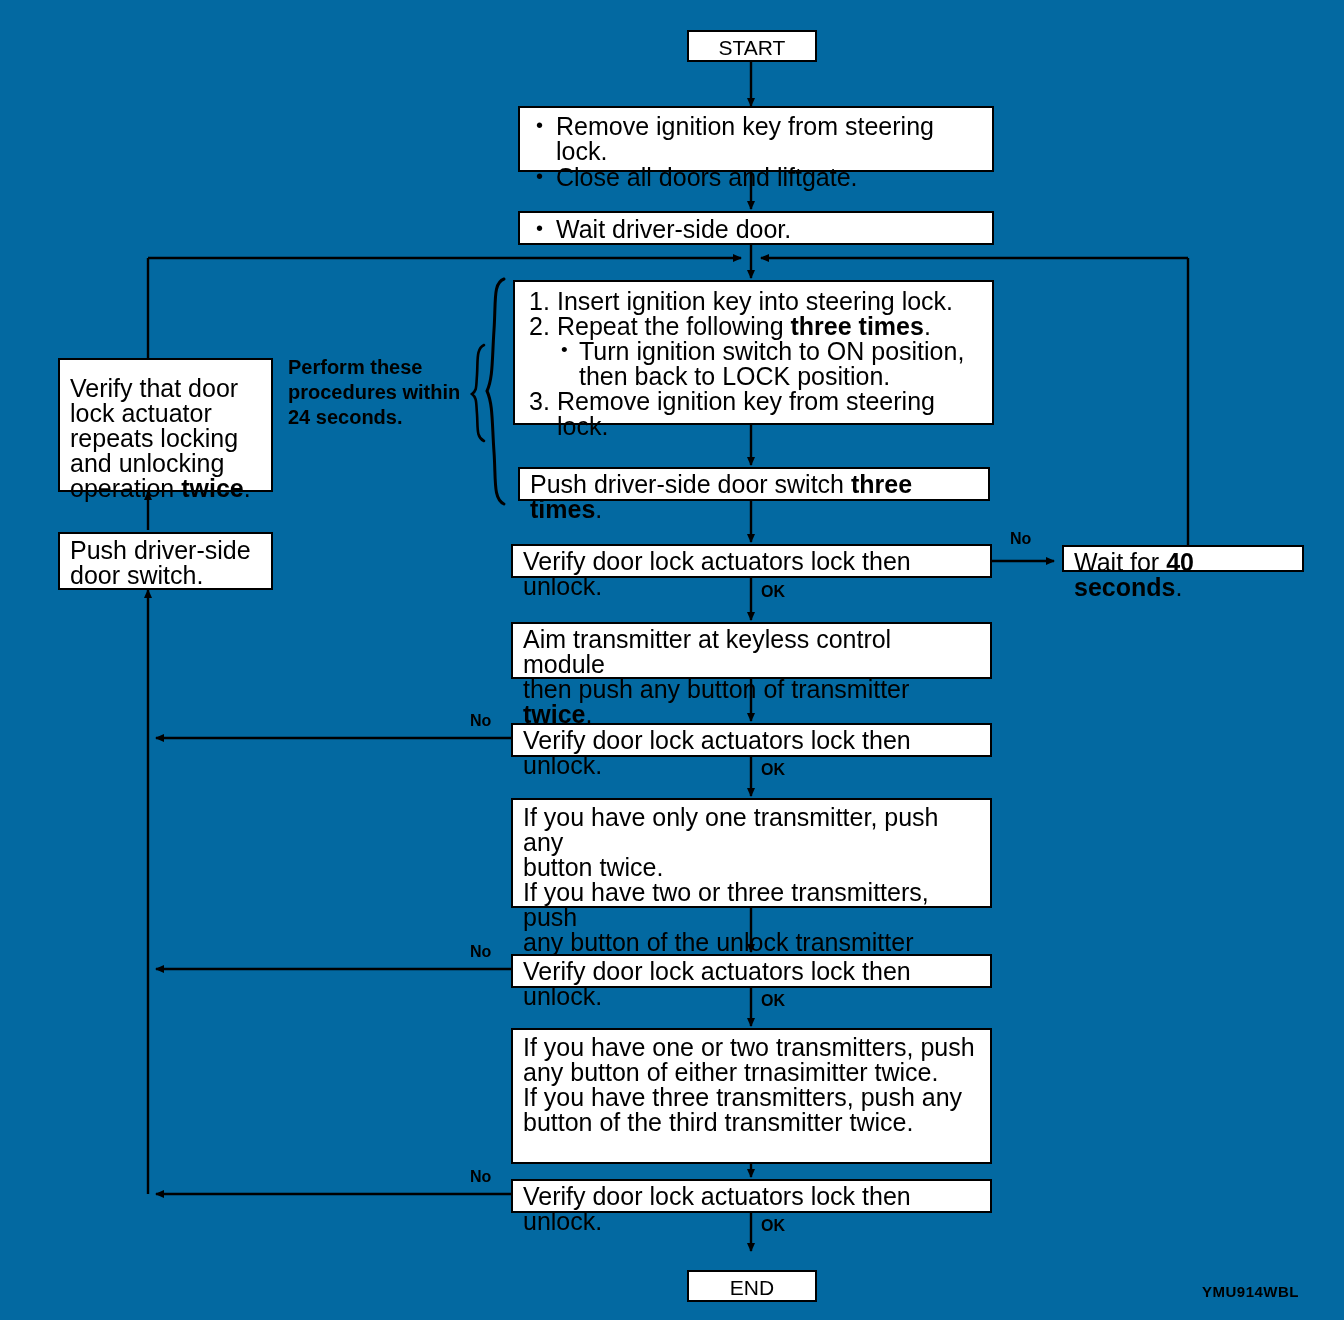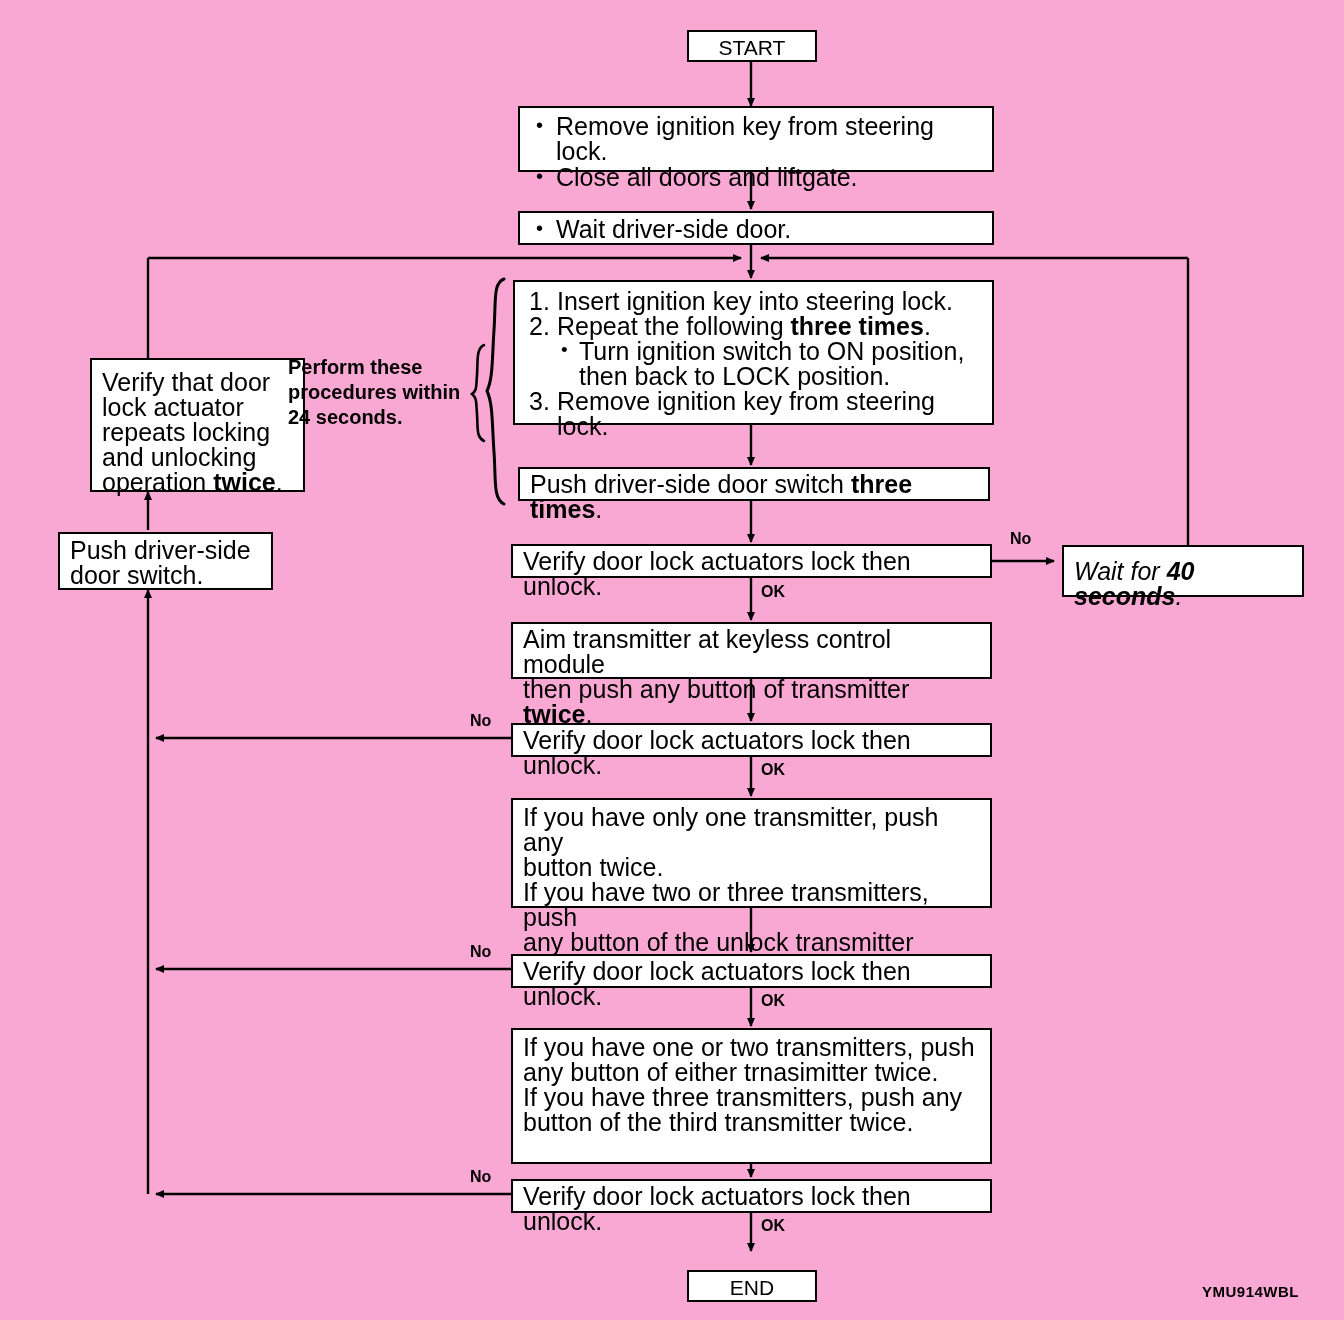--- a/index.html
+++ b/index.html
@@ -4,21 +4,21 @@
 <style>
   html, body {
     margin: 0;
     padding: 0;
     background: #ffffff;
   }
   #page {
     position: relative;
     width: 1344px;
     height: 1320px;
-    background: #f9a8d4;
+    background: #0369a1;
     font-family: "Liberation Sans", sans-serif;
     overflow: hidden;
   }
   svg.wires {
     position: absolute;
     left: 0; top: 0;
     width: 1344px;
     height: 1320px;
     pointer-events: none;
   }
@@ -208,21 +208,21 @@
   </div>
 
   <div class="node" style="left:518px; top:467px; width:472px; height:34px; padding-top:3px;">
     <span>Push driver-side door switch </span><b>three times</b><span>.</span>
   </div>
 
   <div class="node" style="left:511px; top:544px; width:481px; height:34px; padding-top:3px;">
     <span>Verify door lock actuators lock then unlock.</span>
   </div>
 
-  <div class="node" style="left:1062px; top:545px; width:242px; height:52px; padding-top:12px;font-style:italic;">
+  <div class="node" style="left:1062px; top:545px; width:242px; height:27px; padding-top:3px;">
     <span>Wait for </span><b>40 seconds</b><span>.</span>
   </div>
 
   <div class="node" style="left:511px; top:622px; width:481px; height:57px; padding-top:3px;">
     <div>Aim transmitter at keyless control module</div>
     <div><span>then push any button of transmitter </span><b>twice</b><span>.</span></div>
   </div>
 
   <div class="node" style="left:511px; top:723px; width:481px; height:34px; padding-top:3px;">
     <span>Verify door lock actuators lock then unlock.</span>
@@ -247,21 +247,21 @@
   </div>
 
   <div class="node" style="left:511px; top:1179px; width:481px; height:34px; padding-top:3px;">
     <span>Verify door lock actuators lock then unlock.</span>
   </div>
 
   <div class="node center-label" style="left:687px; top:1270px; width:130px; height:32px;">
     <span>END</span>
   </div>
 
-  <div class="node" style="left:58px; top:358px; width:215px; height:134px; padding-top:10px;margin-left:32px;">
+  <div class="node" style="left:58px; top:358px; width:215px; height:134px; padding-top:16px;">
     <div>Verify that door</div>
     <div>lock actuator</div>
     <div>repeats locking</div>
     <div>and unlocking</div>
     <div><span>operation </span><b>twice</b><span>.</span></div>
   </div>
 
   <div class="node" style="left:58px; top:532px; width:215px; height:58px; padding-top:4px;">
     <div>Push driver-side</div>
     <div>door switch.</div>

